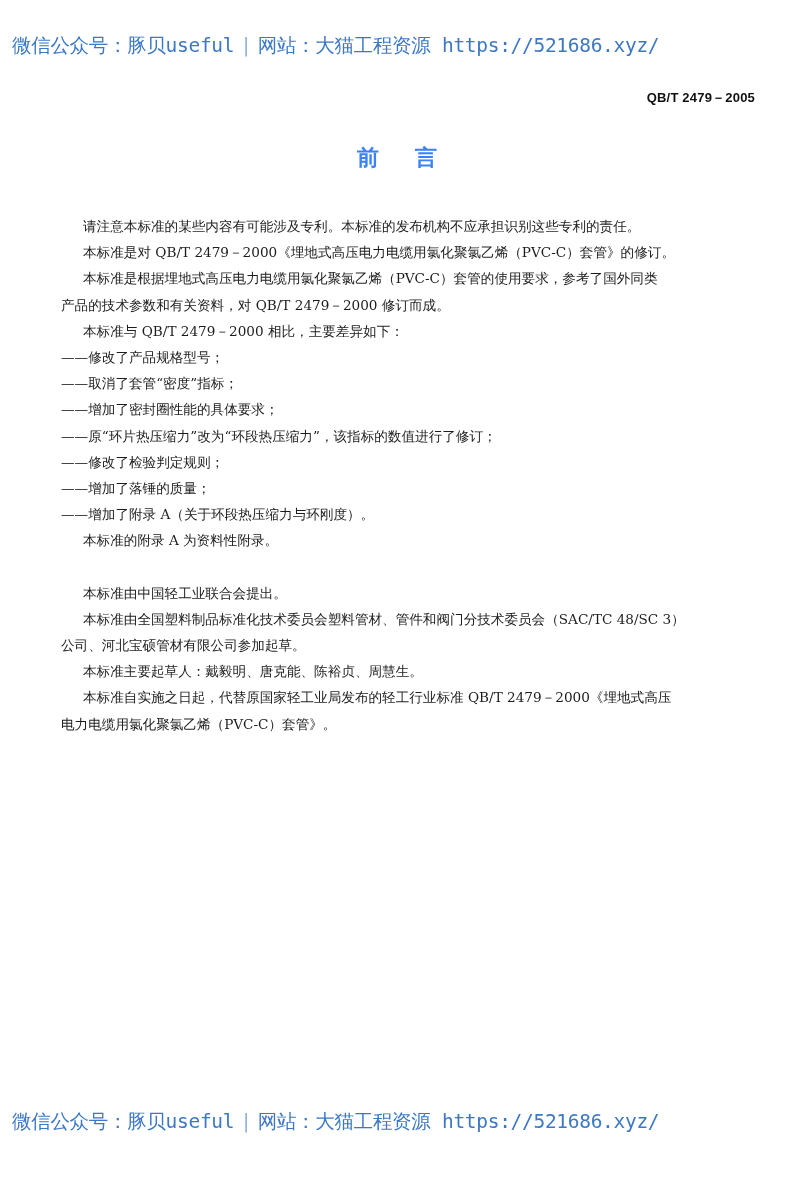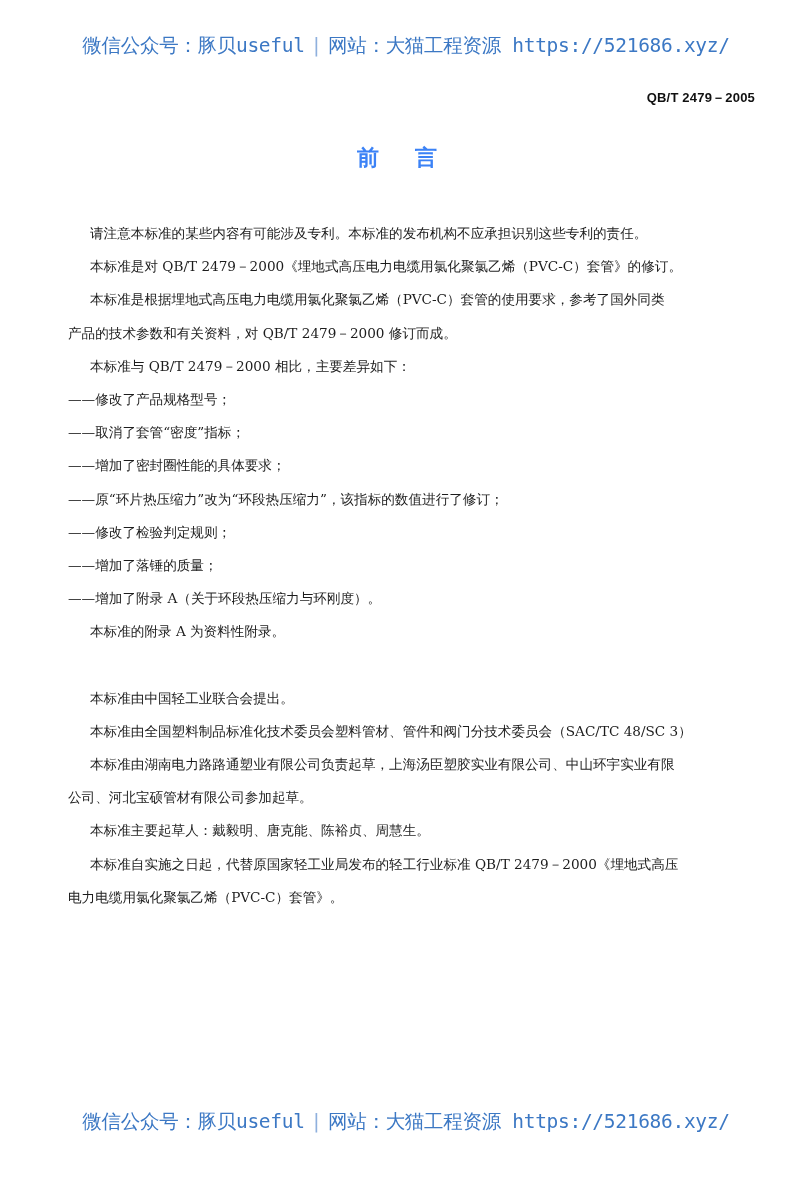--- a/index.html
+++ b/index.html
@@ -5,40 +5,40 @@
     html, body { margin: 0; padding: 0; background: #ffffff; }
     body {
       width: 800px; height: 1189px; position: relative; overflow: hidden;
       font-family: "DejaVu Serif", "Liberation Serif", serif;
       color: #1a1a1a;
     }
     .watermark {
       position: absolute; left: 12px; right: 0;
       font-family: "DejaVu Sans Mono", "Liberation Mono", monospace;
       font-size: 19.5px; color: #3c78c4; letter-spacing: -0.3px;
-      white-space: nowrap; line-height: 24px; text-align: center;
+      white-space: nowrap; line-height: 24px;
     }
     .watermark.top { top: 34px; }
     .watermark.bottom { top: 1110px; }
     .watermark .sep { color: #8fb0dd; padding: 0 6px; }
     .std-code {
       position: absolute; top: 61px; right: 45px;
       font-family: "Liberation Sans", "DejaVu Sans", sans-serif;
       font-weight: bold; font-size: 13px; color: #111; letter-spacing: 0.2px; margin-top: 28px;
     }
     .title {
       position: absolute; top: 143px; left: 0; width: 800px; text-align: center;
       font-family: "DejaVu Sans", sans-serif; font-weight: bold; font-size: 22px;
       letter-spacing: 36px; color: #3b82f6; padding-left: 30px; box-sizing: border-box;
     }
     .body-text {
       position: absolute; left: 57px; width: 710px; top: 211px;
       font-size: 13.6px; line-height: 22.2px; color: #1c1c1c;
     }
-    .body-text p { margin: 11px; white-space: nowrap; }
+    .body-text p { margin: 4px; white-space: nowrap; }
     .indent { padding-left: 22px; }
     .noindent { padding-left: 0; }
     .gap { height: 22px; }
   </style>
 </head>
 <body>
 
 <div class="watermark top">
   <span>微信公众号：豚贝useful</span><span class="sep">|</span><span>网站：大猫工程资源 https://521686.xyz/</span>
 </div>
@@ -57,21 +57,20 @@
   <p class="noindent">——取消了套管“密度”指标；</p>
   <p class="noindent">——增加了密封圈性能的具体要求；</p>
   <p class="noindent">——原“环片热压缩力”改为“环段热压缩力”，该指标的数值进行了修订；</p>
   <p class="noindent">——修改了检验判定规则；</p>
   <p class="noindent">——增加了落锤的质量；</p>
   <p class="noindent">——增加了附录 A（关于环段热压缩力与环刚度）。</p>
   <p class="indent">本标准的附录 A 为资料性附录。</p>
   <div class="gap"></div>
   <p class="indent">本标准由中国轻工业联合会提出。</p>
   <p class="indent">本标准由全国塑料制品标准化技术委员会塑料管材、管件和阀门分技术委员会（SAC/TC 48/SC 3）</p>
-  <p class="indent">本标准由湖南电力路路通塑业有限公司负责起草，上海汤臣塑胶实业有限公司、中山环宇实业有限</p>
   <p class="noindent">公司、河北宝硕管材有限公司参加起草。</p>
   <p class="indent">本标准主要起草人：戴毅明、唐克能、陈裕贞、周慧生。</p>
   <p class="indent">本标准自实施之日起，代替原国家轻工业局发布的轻工行业标准 QB/T  2479－2000《埋地式高压</p>
   <p class="noindent">电力电缆用氯化聚氯乙烯（PVC-C）套管》。</p>
 </div>
 
 <div class="watermark bottom">
   <span>微信公众号：豚贝useful</span><span class="sep">|</span><span>网站：大猫工程资源 https://521686.xyz/</span>
 </div>
 

